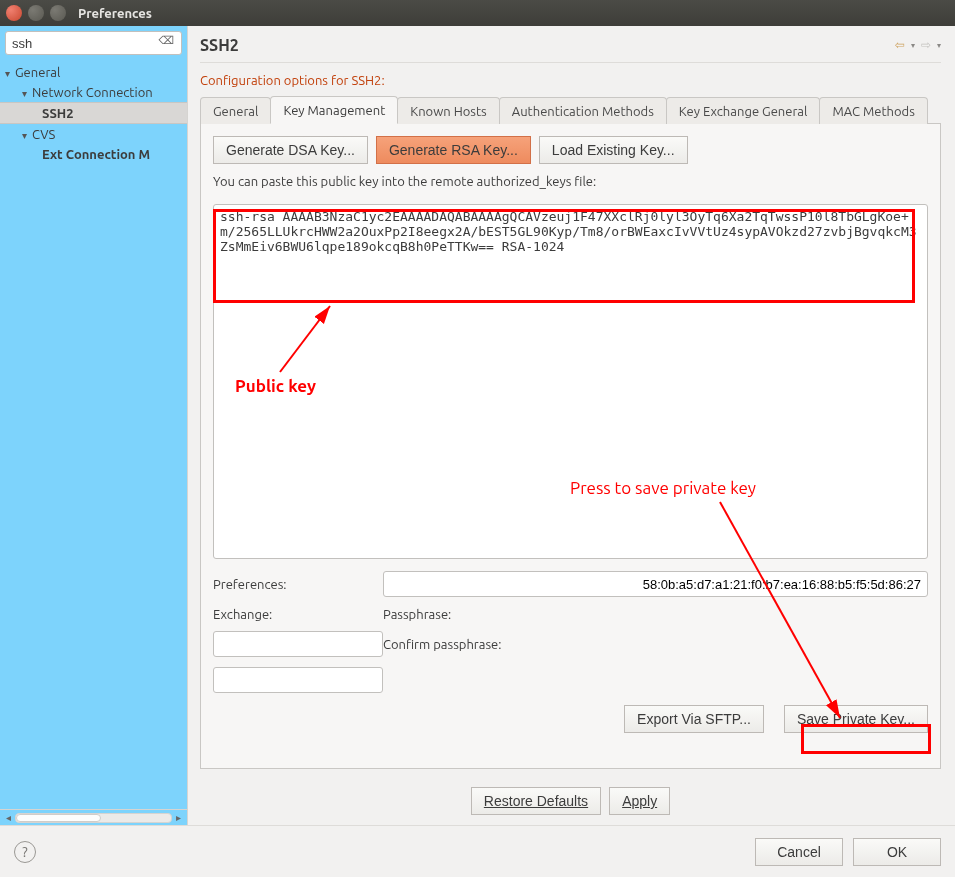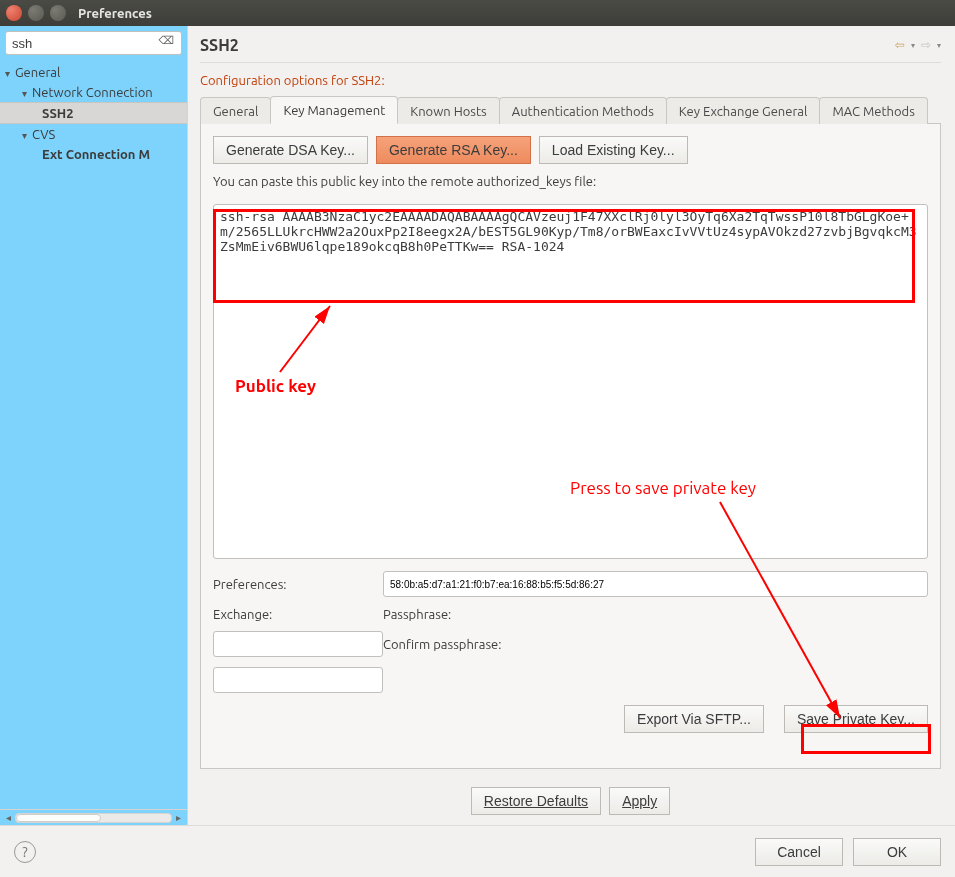--- a/index.html
+++ b/index.html
@@ -189,21 +189,22 @@
   row-gap: 10px;
   align-items: center;
 }
 .text-input {
   width: 100%;
   height: 26px;
   border: 1px solid #c2c0bd;
   border-radius: 3px;
   background: #fff;
   padding: 0 6px;
-  font-size: 10px;
+  font-size: 13px;
+  text-align: right;
 }
 .key-actions { display: flex; justify-content: flex-end; gap: 20px; margin-top: 12px; }
 
 .main-bottom { display: flex; justify-content: center; gap: 8px; margin-top: 18px; text-decoration: underline; }
 
 .footer {
   position: absolute;
   bottom: 0; left: 0; right: 0;
   height: 52px;
   border-top: 1px solid #dedcd9;

